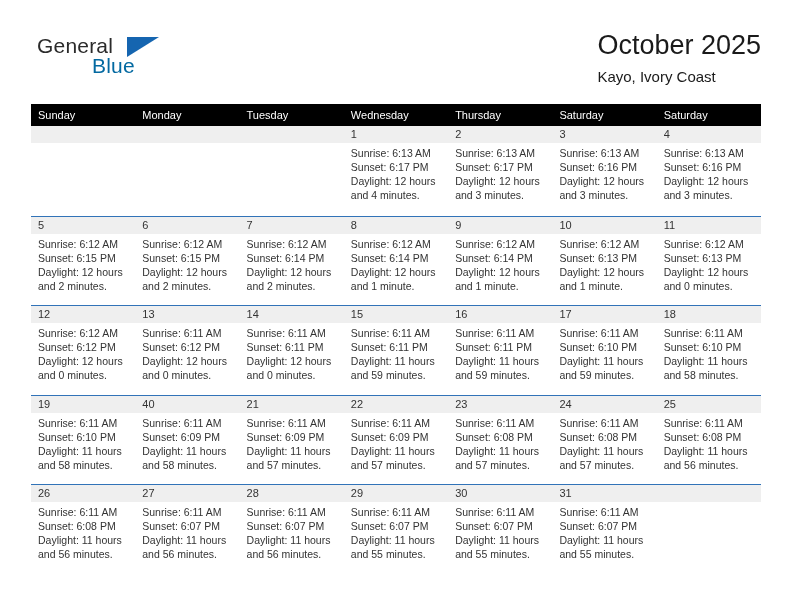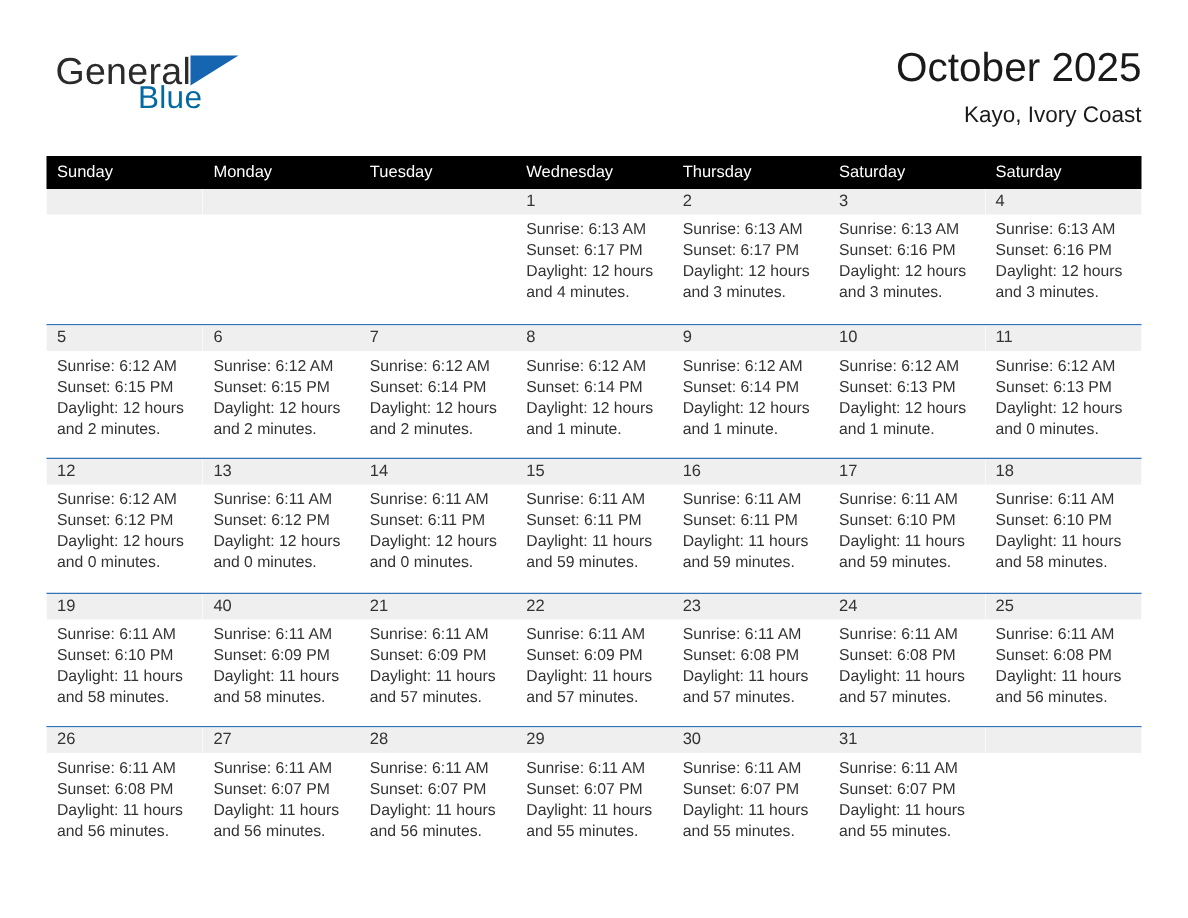--- a/index.html
+++ b/index.html
@@ -29,21 +29,21 @@
     position: absolute;
     left: 0;
     top: 6px;
     width: 200px;
     height: 56px;
   }
   .brand-general {
     position: absolute;
     left: 6px;
     top: 0;
-    font-size: 25px;
+    font-size: 21px;
     letter-spacing: 0.2px;
     color: #2b2b2b;
     font-family: "Liberation Sans", sans-serif;
   }
   .brand-blue {
     position: absolute;
     left: 61px;
     top: 20px;
     font-size: 21px;
     letter-spacing: 0.2px;
@@ -57,21 +57,21 @@
     width: 0;
     height: 0;
     border-left: 32px solid #1565b0;
     border-bottom: 20px solid transparent;
   }
 
   .titles {
     position: absolute;
     right: 0;
     top: 0;
-    text-align: right;
+    text-align: left;
   }
   .cal-title {
     font-size: 27px;
     color: #1a1a1a;
     line-height: 34px;
     font-weight: normal;
   }
   .cal-subtitle {
     font-size: 15px;
     color: #1a1a1a;

